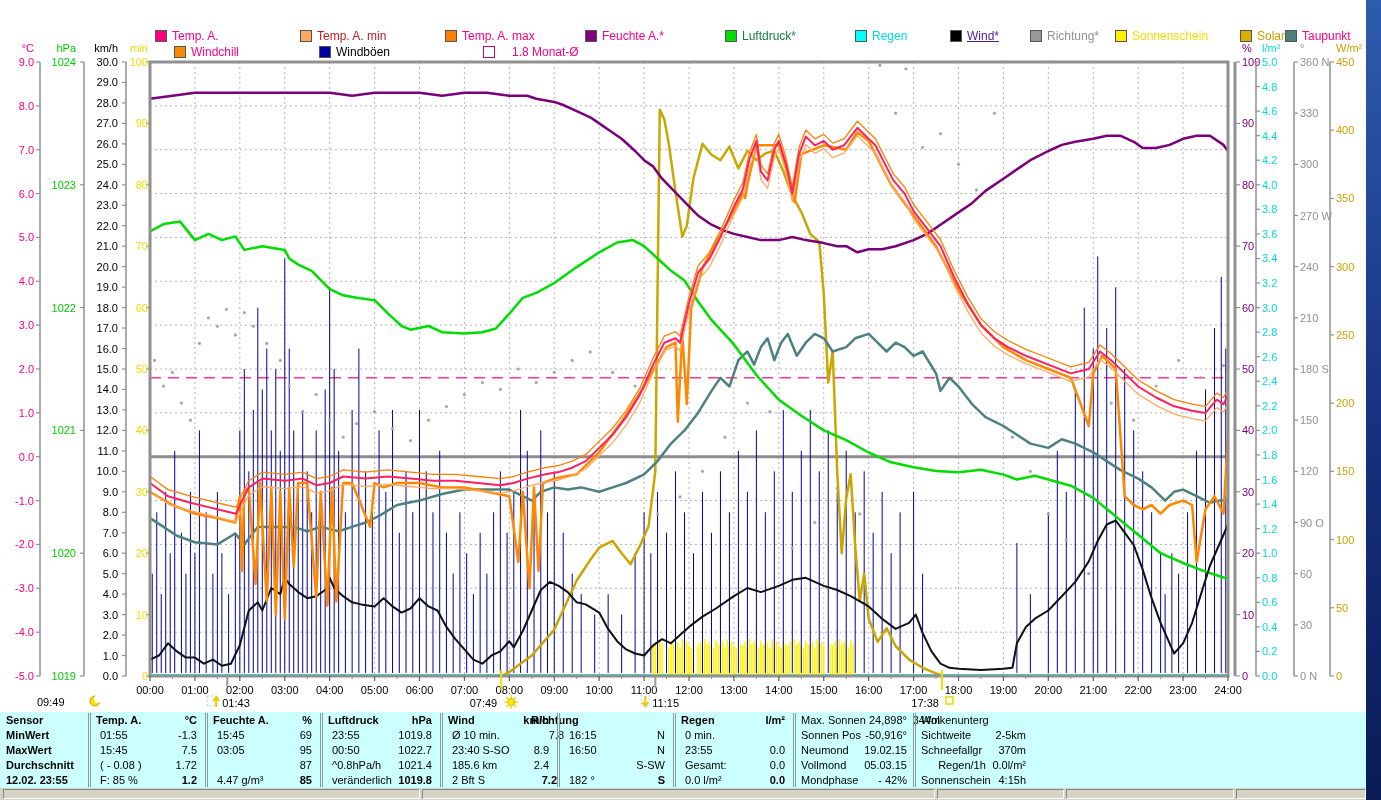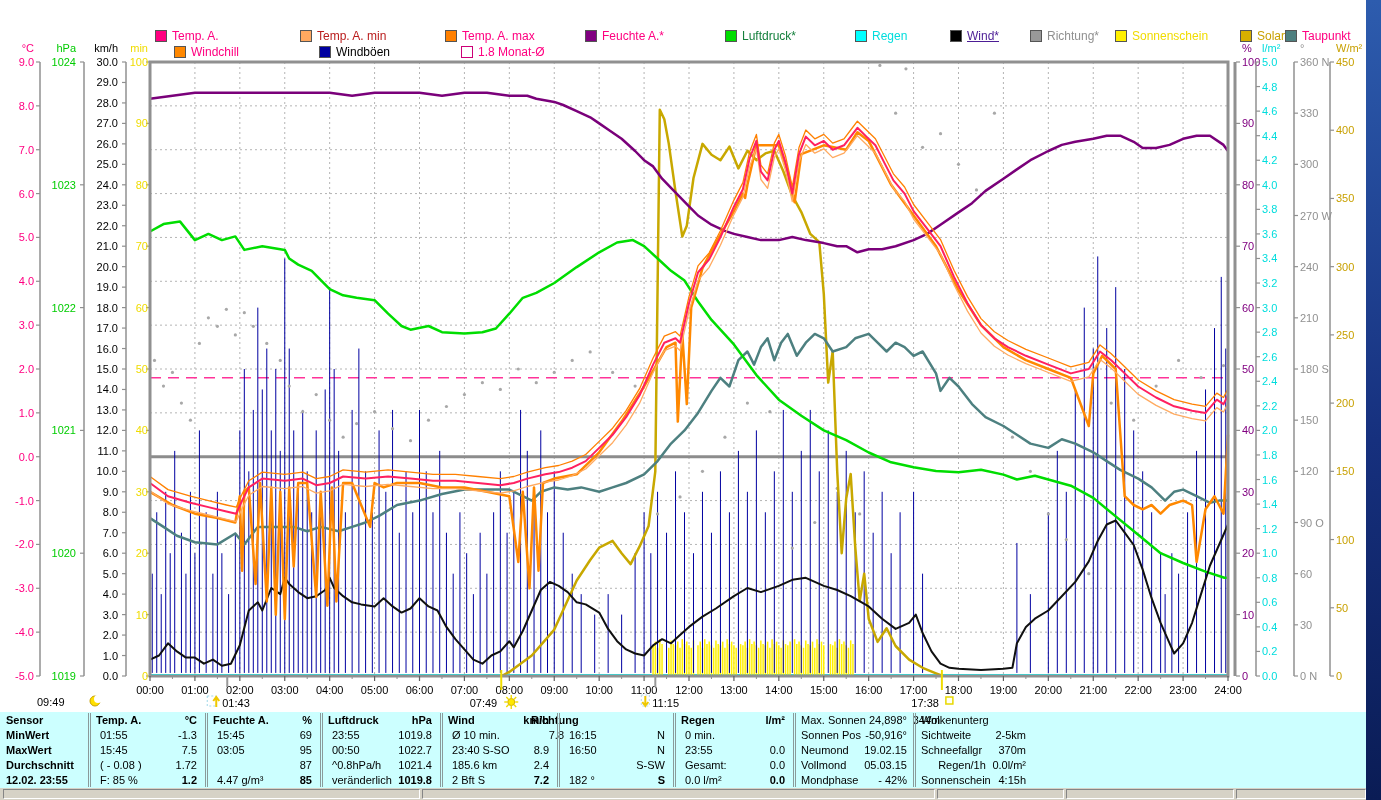--- a/index.html
+++ b/index.html
@@ -74,21 +74,21 @@
     </div>
   <div id="legend-row-2" class="legend-row">
       <div class="legend-item" style="left: 155px;">
         <span class="legend-swatch" style="background: rgb(255, 136, 0);"></span>
         <span style="color: rgb(255, 0, 128);">Windchill</span>
       </div>
       <div class="legend-item" style="left: 300px;">
         <span class="legend-swatch" style="background: rgb(0, 0, 160);"></span>
         <span style="color: rgb(0, 0, 0);">Windböen</span>
       </div>
-      <div class="legend-item" style="left: 442px;">
+      <div class="legend-item" style="left: 464px; gap: 12px;">
         <span class="legend-swatch" style="background: rgb(255, 255, 255); border-color: rgb(204, 0, 119);"></span>
         <span style="color: rgb(255, 0, 128);">1.8 Monat-Ø</span>
       </div>
     </div>
   <svg id="chart" width="1366" height="712">
       <line x1="194.91666666666666" y1="62" x2="194.91666666666666" y2="676" stroke="#B4B4B4" stroke-width="1" stroke-dasharray="2,3"></line>
       <line x1="239.83333333333331" y1="62" x2="239.83333333333331" y2="676" stroke="#B4B4B4" stroke-width="1" stroke-dasharray="2,3"></line>
       <line x1="284.75" y1="62" x2="284.75" y2="676" stroke="#B4B4B4" stroke-width="1" stroke-dasharray="2,3"></line>
       <line x1="329.66666666666663" y1="62" x2="329.66666666666663" y2="676" stroke="#B4B4B4" stroke-width="1" stroke-dasharray="2,3"></line>
       <line x1="374.58333333333337" y1="62" x2="374.58333333333337" y2="676" stroke="#B4B4B4" stroke-width="1" stroke-dasharray="2,3"></line>
@@ -816,21 +816,21 @@
       <div class="tcell bold" style="left: 320px; top: 61px; width: 112px; text-align: right;">1019.8</div>
       <div class="tcell bold" style="left: 448px; top: 1px; width: 77px;">Wind</div>
       <div class="tcell bold" style="left: 440px; top: 1px; width: 109px; text-align: right;">km/h</div>
       <div class="tcell" style="left: 452px; top: 16px; width: 67px;">Ø 10 min.</div>
       <div class="tcell" style="left: 440px; top: 16px; width: 109px; text-align: right; padding-left: 15px;">7.8</div>
       <div class="tcell" style="left: 452px; top: 31px; width: 67px;">23:40  S-SO</div>
       <div class="tcell" style="left: 440px; top: 31px; width: 109px; text-align: right;">8.9</div>
       <div class="tcell" style="left: 452px; top: 46px; width: 67px;">185.6 km</div>
       <div class="tcell" style="left: 440px; top: 46px; width: 109px; text-align: right;">2.4</div>
       <div class="tcell" style="left: 452px; top: 61px; width: 67px;">2 Bft S</div>
-      <div class="tcell bold" style="left: 440px; top: 61px; width: 109px; text-align: right;">7.2</div>
+      <div class="tcell bold" style="left: 440px; top: 61px; width: 109px; text-align: right; padding-left: 8px;">7.2</div>
       <div class="tcell bold" style="left: 531px; top: 1px; width: 76px;">Richtung</div>
       <div class="tcell" style="left: 569px; top: 16px; width: 66px;">16:15</div>
       <div class="tcell" style="left: 557px; top: 16px; width: 108px; text-align: right;">N</div>
       <div class="tcell" style="left: 569px; top: 31px; width: 66px;">16:50</div>
       <div class="tcell" style="left: 557px; top: 31px; width: 108px; text-align: right;">N</div>
       <div class="tcell" style="left: 557px; top: 46px; width: 108px; text-align: right;">S-SW</div>
       <div class="tcell" style="left: 569px; top: 61px; width: 66px;">182 °</div>
       <div class="tcell bold" style="left: 557px; top: 61px; width: 108px; text-align: right;">S</div>
       <div class="tcell bold" style="left: 681px; top: 1px; width: 80px;">Regen</div>
       <div class="tcell bold" style="left: 673px; top: 1px; width: 112px; text-align: right;">l/m²</div>

